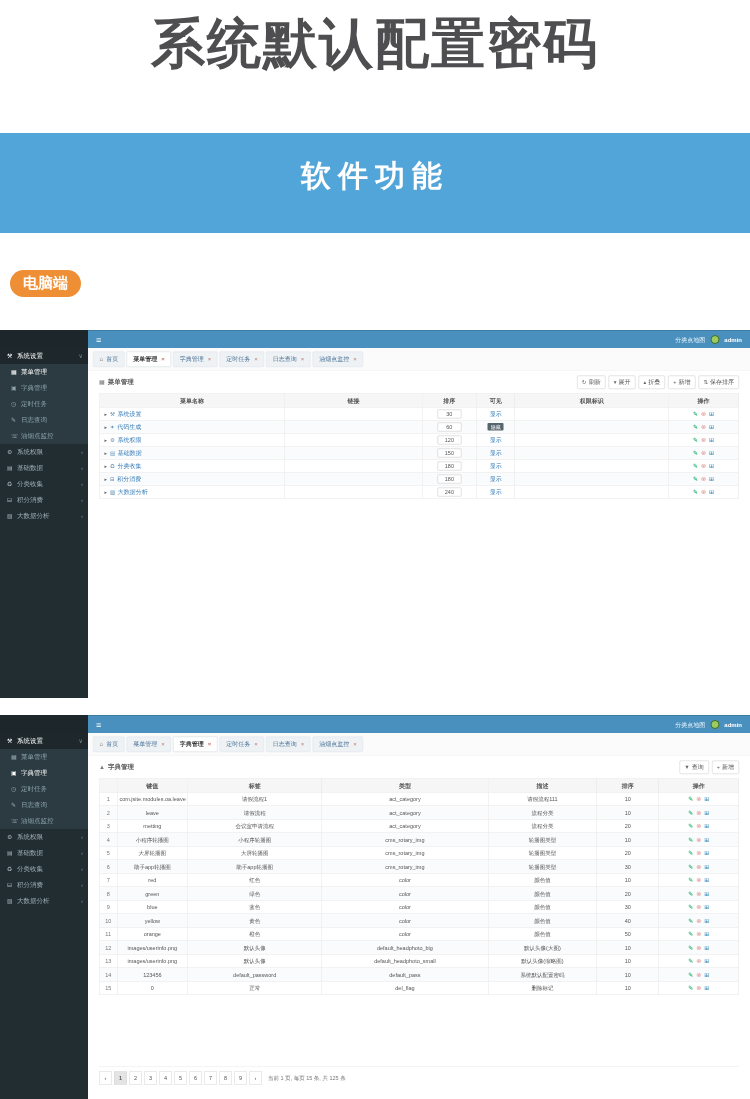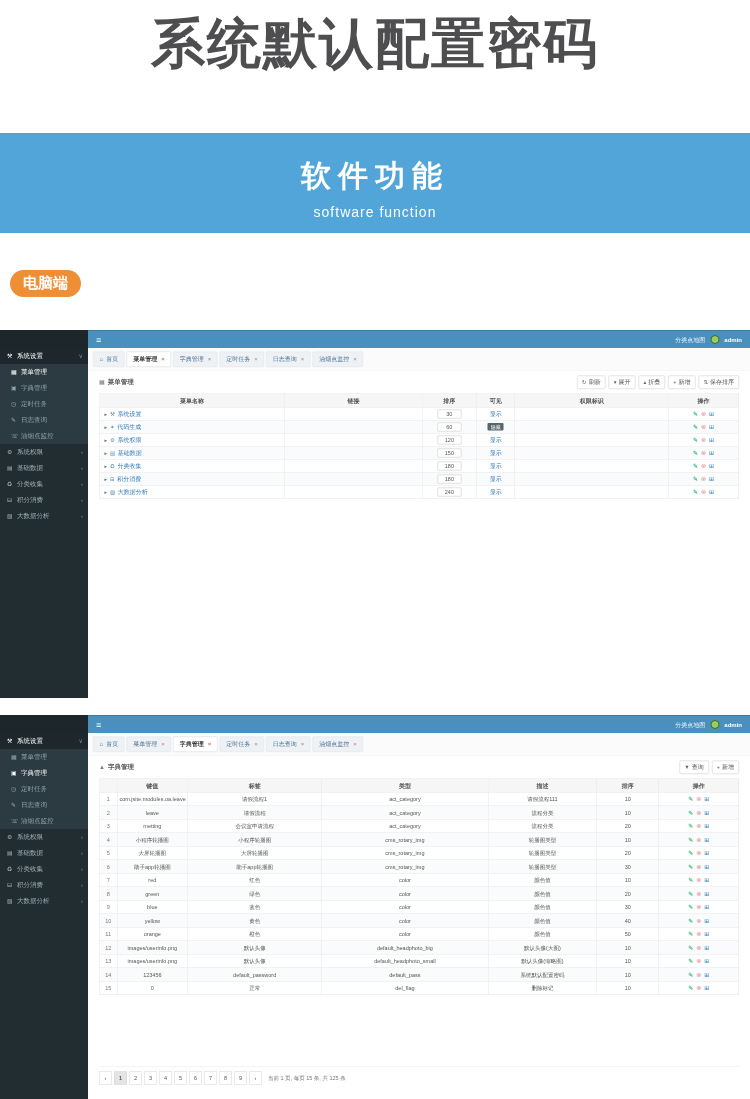--- a/index.html
+++ b/index.html
@@ -87,21 +87,20 @@
   .page-btn.active{background:#e4e4e4;font-weight:bold;}
   .pager-info{font-size:11px;color:#777;margin-left:8px;}
 </style>
 </head>
 <body>
 
 <div class="main-title">系统默认配置密码</div>
 
 <div class="banner">
   <div class="banner-title">软件功能</div>
-  <div class="banner-sub">software function</div>
 </div>
 
 <div class="device-badge">电脑端</div>
 
 <div class="shot" id="shot-menu">
   <div class="scale">
     <div class="admin">
       <div class="sidebar">
         <div class="logo-strip"></div>
         <div id="sidebar-menu">

